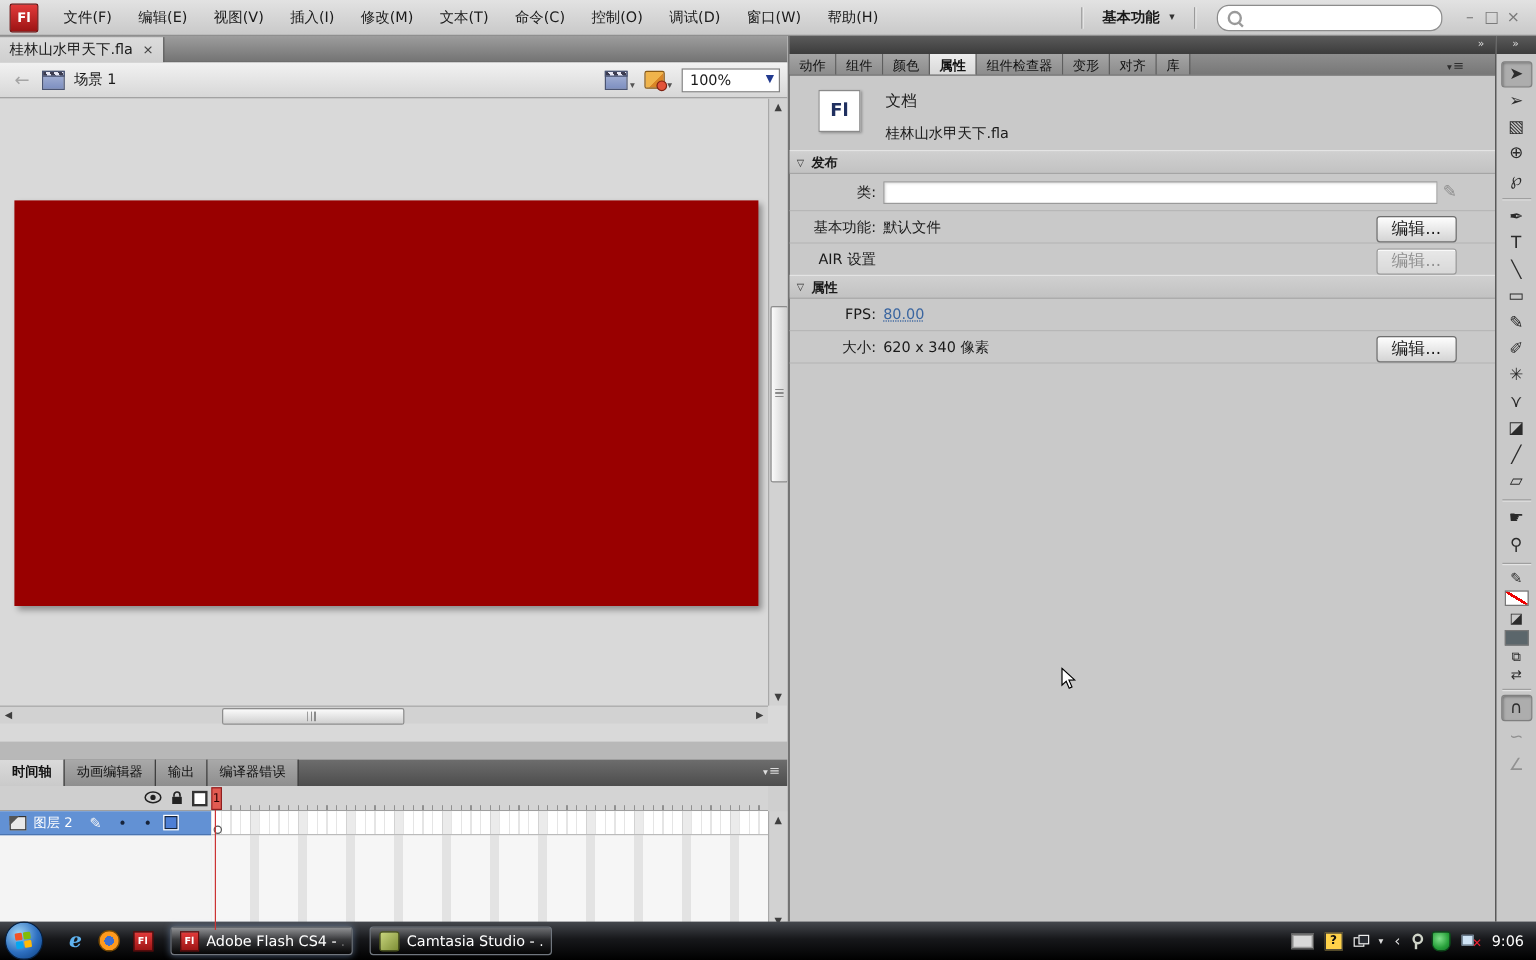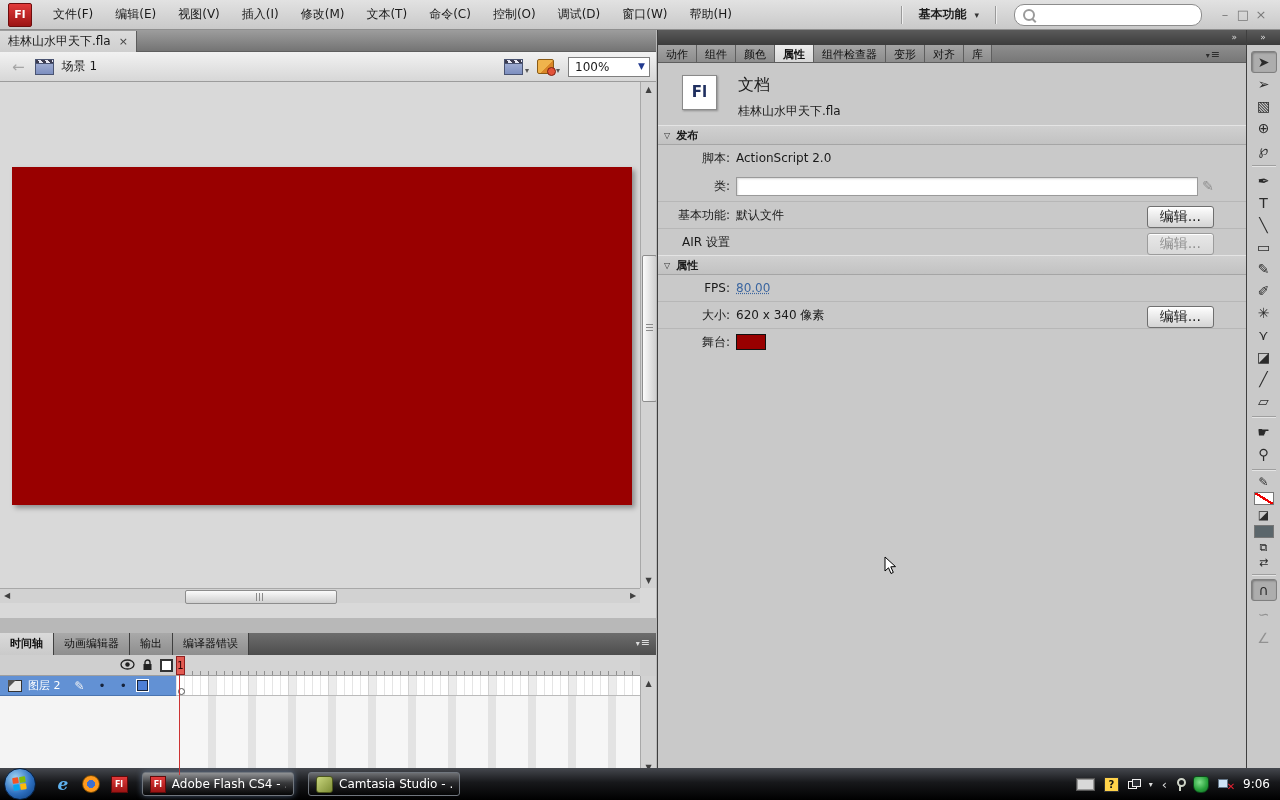--- a/index.html
+++ b/index.html
@@ -108,21 +108,21 @@
   #rpanel{position:absolute;left:657px;top:30px;width:589px;height:738px;background:#c9c9c9;border-left:1px solid #3f3f3f;box-sizing:border-box;}
   .rp-top{position:absolute;left:0;top:0;width:100%;height:15px;background:linear-gradient(#5a5a5a,#3c3c3c);color:#ddd;font-size:9px;text-align:right;line-height:15px;padding-right:8px;box-sizing:border-box;letter-spacing:1px;}
   .rp-tabs{position:absolute;left:0;top:15px;width:100%;height:18px;background:linear-gradient(#8e8e8e,#777);display:flex;border-bottom:1px solid #5e5e5e;box-sizing:border-box;}
   .rp-tab{padding:2px 8px;font-size:11px;color:#111;background:linear-gradient(#a5a5a5,#8c8c8c);border-right:1px solid #5e5e5e;white-space:nowrap;}
   .rp-tab.active{background:linear-gradient(#ededed,#d8d8d8);font-weight:bold;}
   .rp-menu{position:absolute;right:26px;top:18px;color:#2d2d2d;font-size:11px;}
   .rp-menu .car{font-size:8px;margin-right:1px;}
   .rp-body{position:absolute;left:0;top:33px;width:100%;bottom:0;}
   .dochead{position:relative;height:62px;}
   .doc-icon{position:absolute;left:24px;top:12px;width:33px;height:33px;background:#fff;border:1px solid #8a8a8a;box-shadow:1px 1px 2px rgba(0,0,0,0.3);color:#203060;font-weight:bold;font-size:15px;text-align:center;line-height:33px;}
-  .doc-type{position:absolute;left:80px;top:12px;font-size:16px;}
+  .doc-type{position:absolute;left:80px;top:12px;font-size:13px;}
   .doc-name{position:absolute;left:80px;top:40px;font-size:12px;}
   .sect{height:16px;background:linear-gradient(#d0d0d0,#c2c2c2);border-top:1px solid #e4e4e4;border-bottom:1px solid #a5a5a5;padding:1px 6px;font-weight:bold;font-size:11px;display:flex;align-items:center;gap:6px;}
   .sect .tri{font-size:8px;color:#333;font-weight:normal;}
   .prow{position:relative;min-height:26px;display:flex;align-items:center;}
   .plabel{position:absolute;left:0;width:72px;text-align:right;font-size:12px;}
   .pvalue{margin-left:78px;font-size:12px;}
   .hairline{border-bottom:1px solid #b7b7b7;}
   .btn-edit{position:absolute;right:32px;top:4px;padding:1px 12px;border:1px solid #6f6f6f;border-radius:3px;background:linear-gradient(#fefefe,#d4d4d4);font-size:14px;box-shadow:inset 0 1px 0 #fff;}
   .btn-edit.disabled{color:#909090;border-color:#9c9c9c;background:linear-gradient(#e8e8e8,#d8d8d8);}
   .class-input{margin-left:78px;width:452px;height:17px;background:#fff;border:1px solid #9a9a9a;box-shadow:inset 1px 1px 2px rgba(0,0,0,0.15);font-size:12px;padding:0 4px;}
@@ -338,24 +338,20 @@
       <div class="dochead">
         <div class="doc-icon">Fl</div>
         <div class="doc-type">文档</div>
         <div class="doc-name">桂林山水甲天下.fla</div>
       </div>
 
       <div class="sect">
         <span class="tri">▽</span>
         <span>发布</span>
       </div>
-      <div class="prow">
-        <span class="plabel">脚本:</span>
-        <span class="pvalue">ActionScript 2.0</span>
-      </div>
       <div class="prow hairline" style="min-height:30px">
         <span class="plabel">类:</span>
         <input class="class-input" value="" style="">
         <span class="pencil-btn">✎</span>
       </div>
       <div class="prow hairline">
         <span class="plabel">基本功能:</span>
         <span class="pvalue">默认文件</span>
         <span class="btn-edit">编辑...</span>
       </div>
@@ -369,24 +365,20 @@
         <span>属性</span>
       </div>
       <div class="prow hairline">
         <span class="plabel">FPS:</span>
         <span class="pvalue fps-link">80.00</span>
       </div>
       <div class="prow hairline">
         <span class="plabel">大小:</span>
         <span class="pvalue">620 x 340 像素</span>
         <span class="btn-edit">编辑...</span>
-      </div>
-      <div class="prow">
-        <span class="plabel">舞台:</span>
-        <span class="pvalue"><span class="stage-swatch" style="background: rgb(153, 0, 0);"></span></span>
       </div>
     </div>
   </div>
 
   <div id="tpanel">
     <div class="tp-top">»</div>
     <div class="tp-col">
       <div style="display:flex;flex-direction:column;align-items:center;">
           <div class="tool active">
             <span>➤</span>

